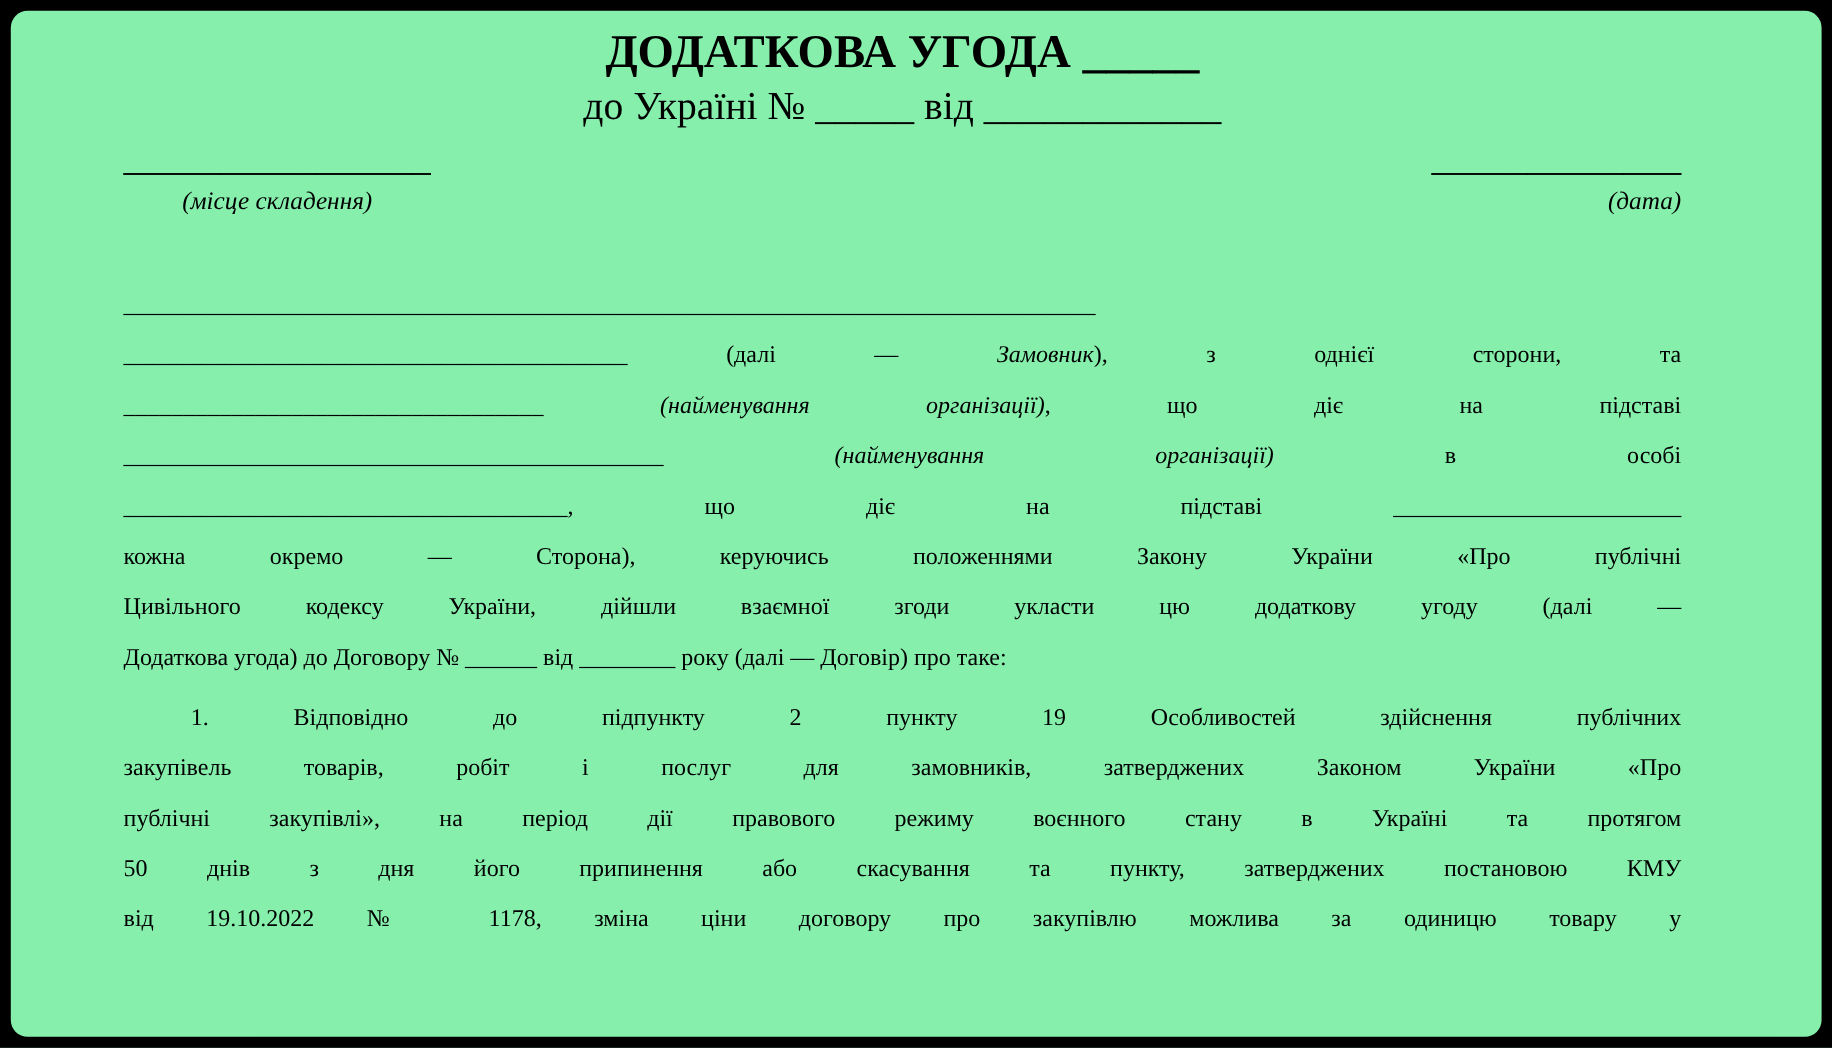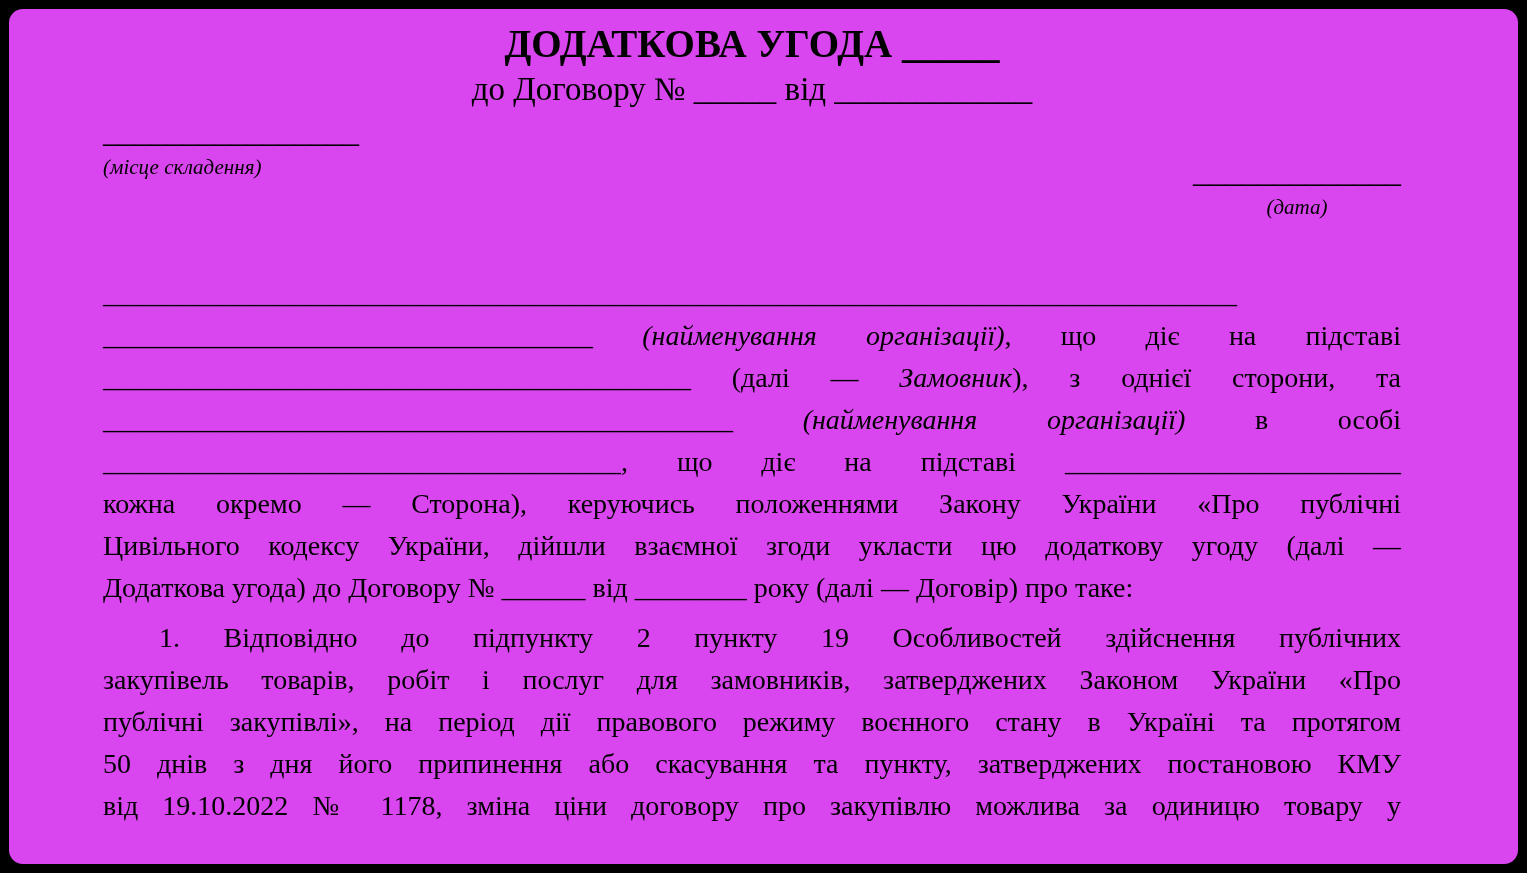--- a/index.html
+++ b/index.html
@@ -7,21 +7,21 @@
     padding: 0;
     width: 1527px;
     height: 873px;
     background: #000000;
     overflow: hidden;
   }
   .paper {
     position: absolute;
     top: 9px; left: 9px;
     width: 1509px; height: 855px;
-    background: #d946ef;
+    background: #86efac;
     border-radius: 14px;
     box-sizing: border-box;
     padding: 12px 117px 0 94px;
     overflow: hidden;
     color: #000000;
     font-family: "Liberation Serif", "DejaVu Serif", serif;
   }
   .title {
     text-align: center;
     font-weight: bold;
@@ -37,67 +37,68 @@
   }
   .place-date-row {
     margin-top: 2px;
     display: flex;
     justify-content: space-between;
     align-items: flex-start;
   }
   .pd-cell {
     font-size: 32px;
     line-height: 36px;
+    text-align: center;
   }
   .pd-line { white-space: pre; }
   .pd-caption {
     font-style: italic;
     font-size: 21px;
     line-height: 36px;
   }
-  .pd-right { text-align: center; margin-top: 40px; }
+  .pd-right { text-align: right; }
   .doc-body { margin-top: 48px; }
   .doc-line {
-    font-size: 28px;
+    font-size: 20px;
     line-height: 42px;
     text-align: left;
     white-space: normal;
   }
   .doc-line.just {
     text-align: justify;
     text-align-last: justify;
   }
   .doc-line.indent { text-indent: 56px; }
   .clause-block { margin-top: 8px; }
   .it { font-style: italic; }
 </style>
 </head>
 <body>
 
 <div class="paper">
 
   <div class="title">ДОДАТКОВА УГОДА _____</div>
 
-  <div class="subtitle">до Договору № _____ від ____________</div>
+  <div class="subtitle">до Україні № _____ від ____________</div>
 
   <div class="place-date-row">
     <div class="pd-cell">
       <div class="pd-line">________________</div>
       <div class="pd-caption">(місце складення)</div>
     </div>
     <div class="pd-cell pd-right">
       <div class="pd-line">_____________</div>
       <div class="pd-caption">(дата)</div>
     </div>
   </div>
 
   <div class="doc-body" id="intro-container">
       <div class="doc-line"><span>_________________________________________________________________________________</span></div>
+      <div class="doc-line just"><span>__________________________________________ (далі — </span><span class="it">Замовник</span><span>), з однієї сторони, та</span></div>
       <div class="doc-line just"><span>___________________________________ </span><span class="it">(найменування організації)</span><span>, що діє на підставі</span></div>
-      <div class="doc-line just"><span>__________________________________________ (далі — </span><span class="it">Замовник</span><span>), з однієї сторони, та</span></div>
       <div class="doc-line just"><span>_____________________________________________ </span><span class="it">(найменування організації)</span><span> в особі</span></div>
       <div class="doc-line just"><span>_____________________________________, що діє на підставі ________________________</span></div>
       <div class="doc-line just"><span>кожна окремо — Сторона), керуючись положеннями Закону України «Про публічні</span></div>
       <div class="doc-line just"><span>Цивільного кодексу України, дійшли взаємної згоди укласти цю додаткову угоду (далі —</span></div>
       <div class="doc-line"><span>Додаткова угода) до Договору № ______ від ________ року (далі — Договір) про таке:</span></div>
     </div>
 
   <div class="clause-block" id="clause-container">
       <div class="doc-line just indent"><span>1. Відповідно до підпункту 2 пункту 19 Особливостей здійснення публічних</span></div>
       <div class="doc-line just"><span>закупівель товарів, робіт і послуг для замовників, затверджених Законом України «Про</span></div>

